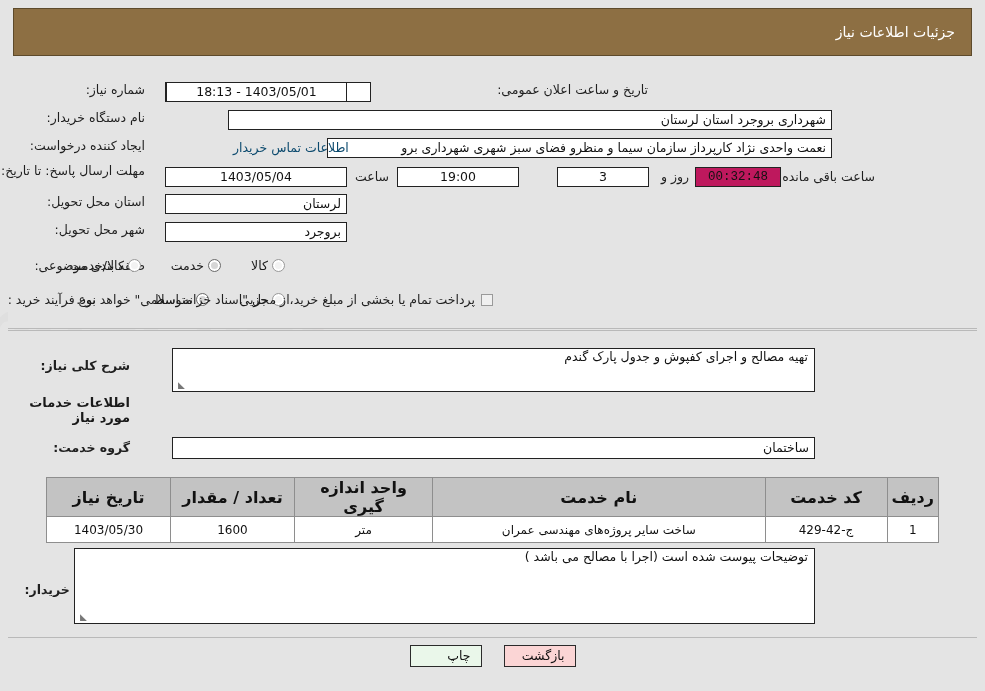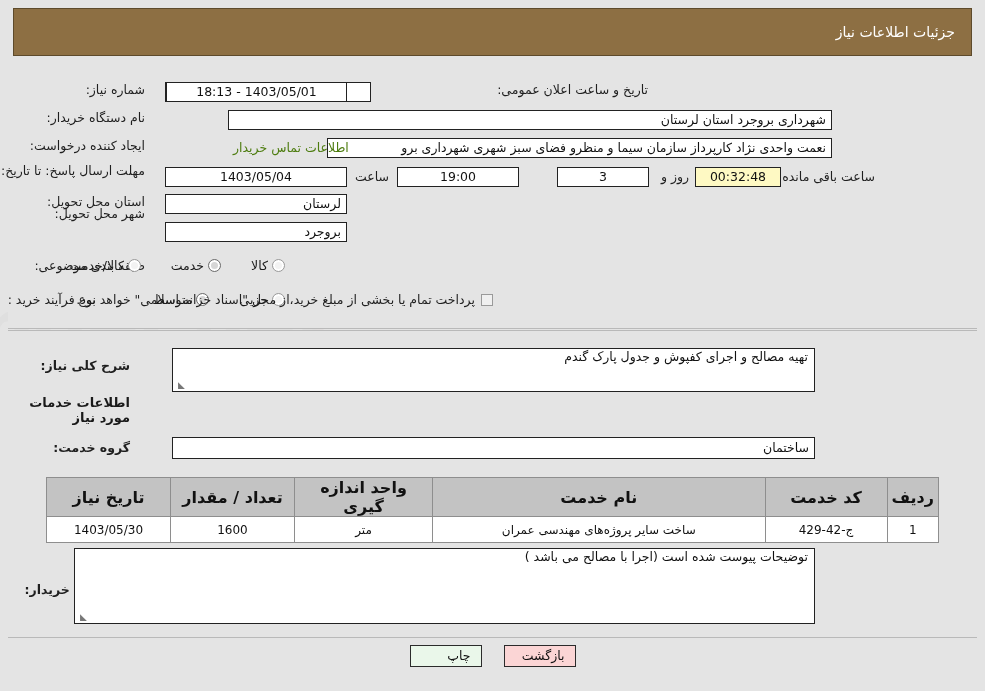--- a/index.html
+++ b/index.html
@@ -78,21 +78,21 @@
     height: 20px;
     line-height: 18px;
     font-size: 12.5px;
     color: #111;
     padding: 0 5px;
     text-align: center;
     overflow: hidden;
     white-space: nowrap;
   }
   .fld.rt { text-align: right; }
-  .fld.cream { background: #fef9c3; }
+  .fld.cream { background: #be185d; font-family: Liberation Mono, monospace; }
 
   
   .radio {
     display: inline-block;
     width: 13px; height: 13px;
     border-radius: 50%;
     border: 1px solid #9a9a9a;
     background: #f3f3f3;
     vertical-align: middle;
     position: relative;
@@ -106,21 +106,21 @@
 
   .checkbox {
     display: inline-block;
     width: 12px; height: 12px;
     border: 1px solid #9a9a9a;
     background: #f0f0f0;
     vertical-align: middle;
   }
 
   a.link {
-    color: #4d7c0f;
+    color: #0c4a6e;
     font-size: 12.5px;
     text-decoration: none;
     cursor: pointer;
   }
 
   
   .ta {
     border: 1px solid #222;
     background: #fff;
     position: relative;
@@ -252,21 +252,21 @@
 <div class="fld" style="position:absolute; right:336px; top:167px; width:92px; z-index:3;">3</div>
 <span class="lbl" style="position:absolute; right:296px; top:169px; z-index:3;">روز و</span>
 <div class="fld cream" style="position:absolute; right:204px; top:167px; width:86px; z-index:3;">00:32:48</div>
 <span class="lbl" style="position:absolute; right:110px; top:169px; z-index:3;">ساعت باقی مانده</span>
 
 <div class="row" style="right:840px; top:194px;">
   <span class="lbl">استان محل تحویل:</span>
 </div>
 <div class="fld rt" style="position:absolute; right:638px; top:194px; width:182px; z-index:3;">لرستان</div>
 
-<div class="row" style="right:840px; top:206px;">
+<div class="row" style="right:840px; top:222px;">
   <span class="lbl">شهر محل تحویل:</span>
 </div>
 <div class="fld rt" style="position:absolute; right:638px; top:222px; width:182px; z-index:3;">بروجرد</div>
 
 <div class="row" style="right:840px; top:258px;">
   <span class="lbl">طبقه بندی موضوعی:</span>
 </div>
 <div class="row" style="right:700px; top:258px; gap:0;">
   <span class="radio" id="cls-r0"></span>
   <span class="radio-label">کالا</span>

